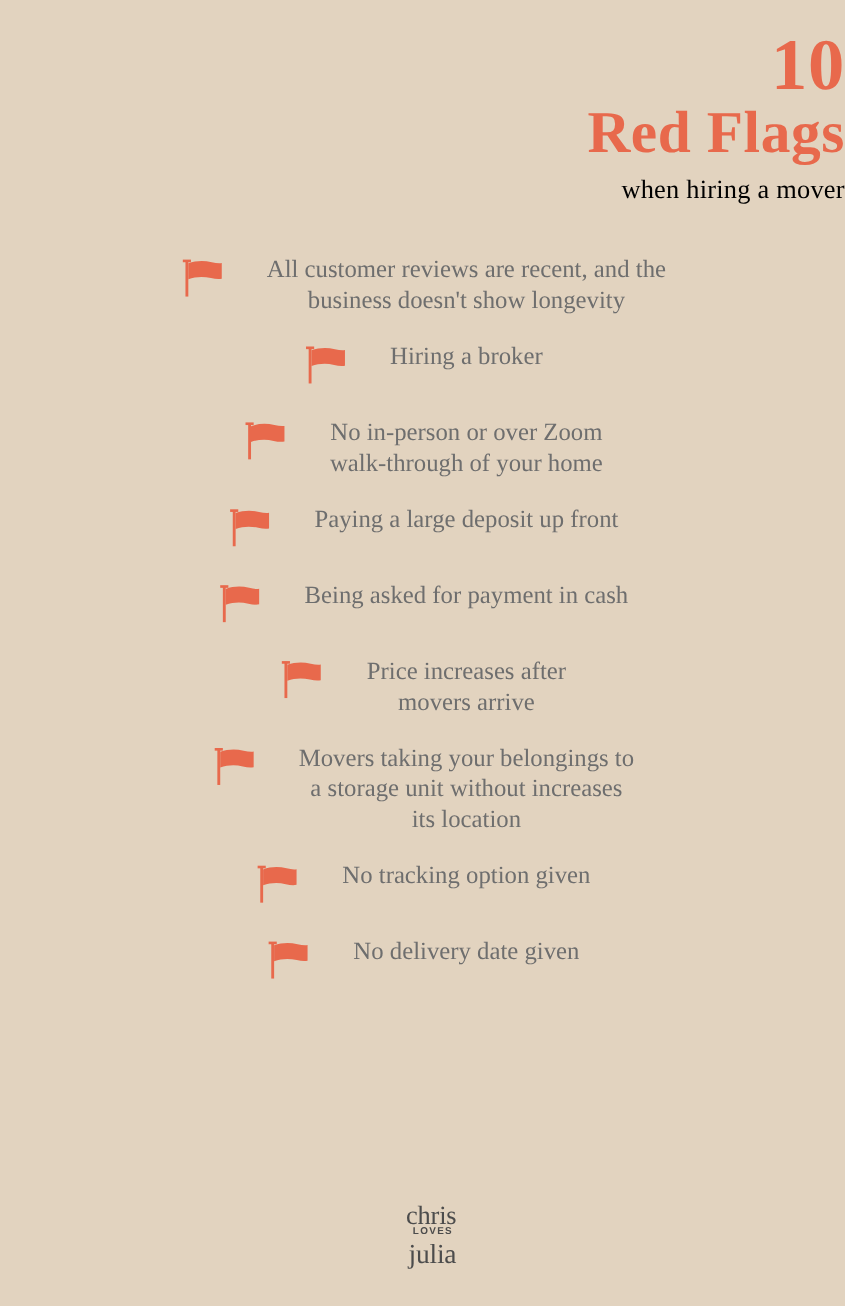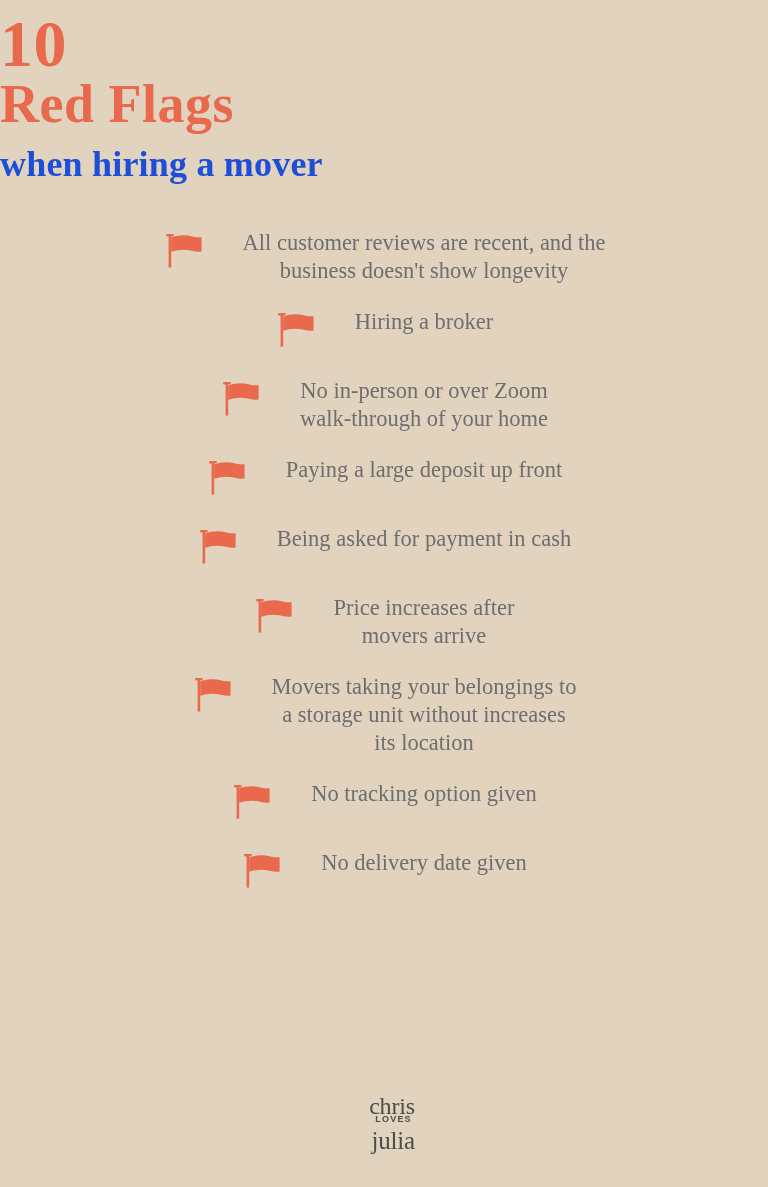--- a/index.html
+++ b/index.html
@@ -20,46 +20,46 @@
     background: #E2D3BF;
     box-sizing: border-box;
     display: flex;
     flex-direction: column;
     align-items: center;
   }
 
   
   .header {
     width: 100%;
-    text-align: left;
-    padding-top: 14px;
+    text-align: right;
+    padding-top: 30px;
   }
   .title-count {
     font-family: "Liberation Serif", serif;
     font-weight: 700;
     font-size: 66px;
     line-height: 0.92;
     color: #E8694C;
     letter-spacing: 0.5px;
   }
   .title-main {
     font-family: "Liberation Serif", serif;
     font-weight: 700;
     font-size: 54px;
     line-height: 1.02;
     color: #E8694C;
     letter-spacing: 0.5px;
     margin-top: 2px;
   }
   .subtitle {
     font-family: "Liberation Serif", serif;
-    font-weight: 700;
-    font-size: 36px;
+    font-weight: 400;
+    font-size: 24px;
     line-height: 1.15;
-    color: #1d4ed8;
+    color: #000000;
     margin-top: 12px;
     letter-spacing: 0.2px;
   }
 
   
   .flag-list {
     width: 100%;
     margin-top: 44px;
     display: flex;
     flex-direction: column;

